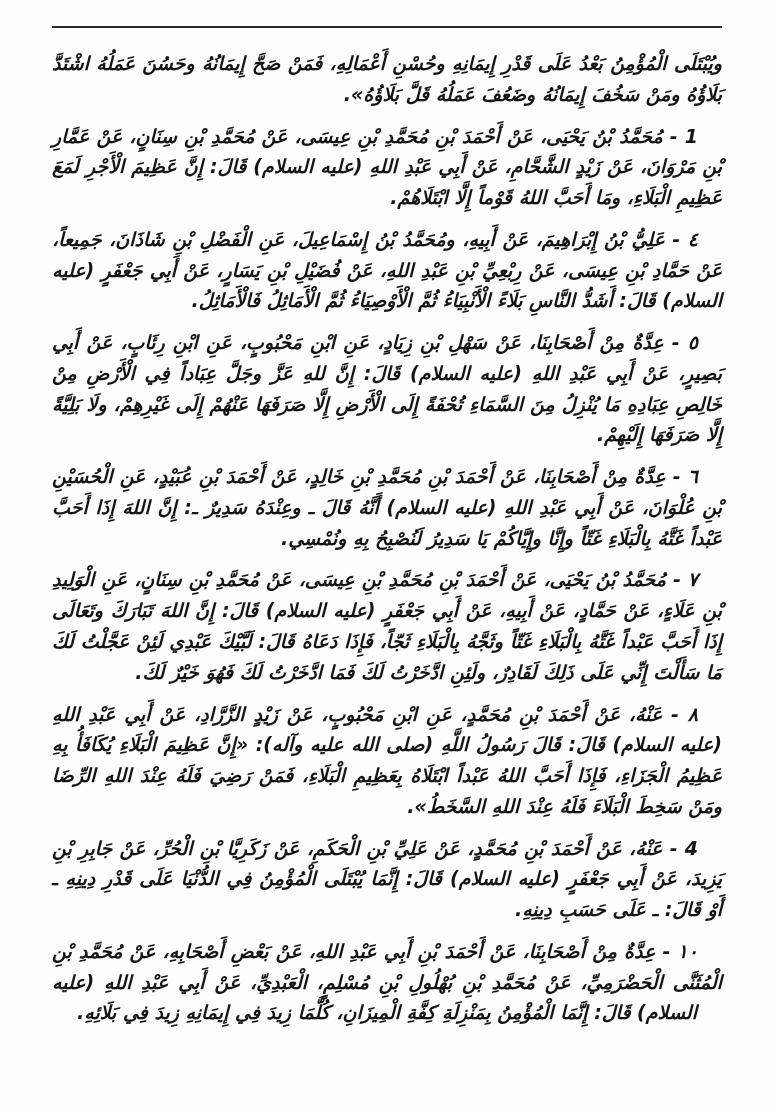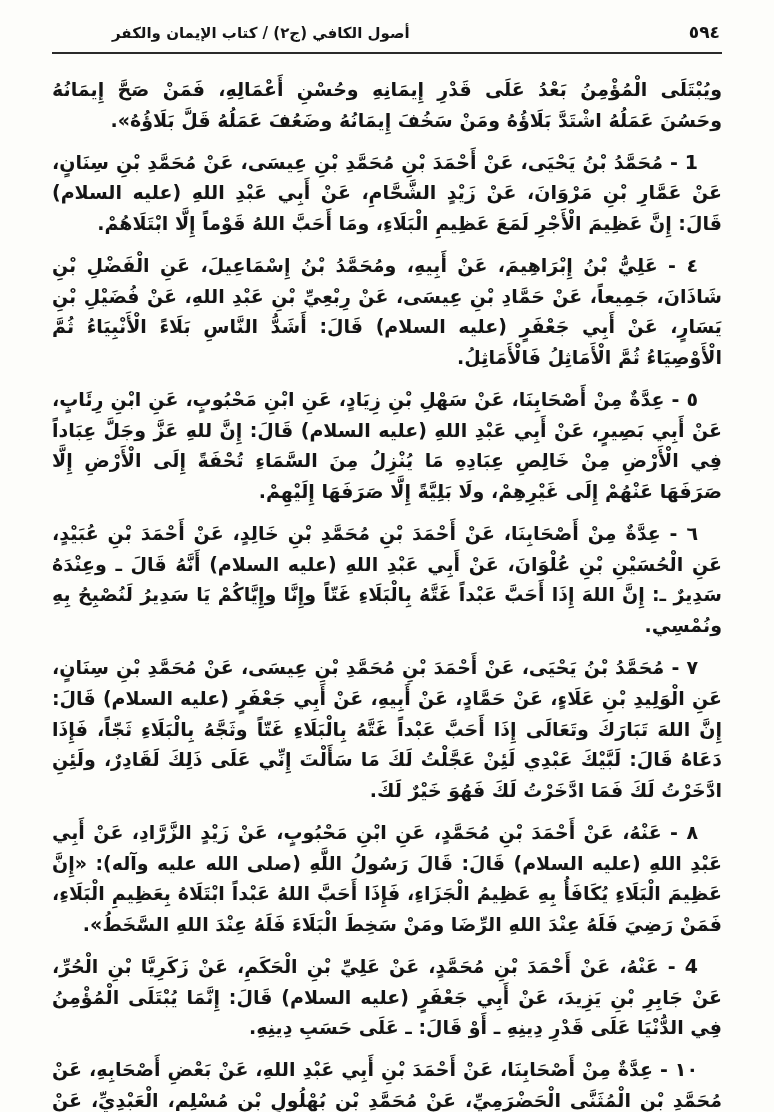--- a/index.html
+++ b/index.html
@@ -44,37 +44,34 @@
   }
   .body-text {
     font-size: 19px;
     font-weight: 700;
     line-height: 1.62;
     text-align: justify;
   }
   .para {
     margin: 0 0 11px 0;
     text-indent: 24px;
+    font-style: italic;
   }
   .para.no-indent {
     text-indent: 0;
   }
   .para.center-last {
     text-align-last: center;
   }
 </style>
 </head>
 <body>
 
 <div class="page">
 
-  <header class="page-header">
-    <span class="book-title">أصول الكافي (ج٢) / كتاب الإيمان والكفر</span>
-    <span class="page-num">٥٩٤</span>
-  </header>
 
   <hr class="header-rule">
 
   <main class="body-text">
     <p class="para no-indent">ويُبْتَلَى الْمُؤْمِنُ بَعْدُ عَلَى قَدْرِ إِيمَانِهِ وحُسْنِ أَعْمَالِهِ، فَمَنْ صَحَّ إِيمَانُهُ وحَسُنَ عَمَلُهُ اشْتَدَّ بَلَاؤُهُ ومَنْ سَخُفَ إِيمَانُهُ وضَعُفَ عَمَلُهُ قَلَّ بَلَاؤُهُ».</p>
     <p class="para">1 - مُحَمَّدُ بْنُ يَحْيَى، عَنْ أَحْمَدَ بْنِ مُحَمَّدِ بْنِ عِيسَى، عَنْ مُحَمَّدِ بْنِ سِنَانٍ، عَنْ عَمَّارِ بْنِ مَرْوَانَ، عَنْ زَيْدٍ الشَّحَّامِ، عَنْ أَبِي عَبْدِ اللهِ (عليه السلام) قَالَ: إِنَّ عَظِيمَ الْأَجْرِ لَمَعَ عَظِيمِ الْبَلَاءِ، ومَا أَحَبَّ اللهُ قَوْماً إِلَّا ابْتَلَاهُمْ.</p>
     <p class="para">٤ - عَلِيُّ بْنُ إِبْرَاهِيمَ، عَنْ أَبِيهِ، ومُحَمَّدُ بْنُ إِسْمَاعِيلَ، عَنِ الْفَضْلِ بْنِ شَاذَانَ، جَمِيعاً، عَنْ حَمَّادِ بْنِ عِيسَى، عَنْ رِبْعِيِّ بْنِ عَبْدِ اللهِ، عَنْ فُضَيْلِ بْنِ يَسَارٍ، عَنْ أَبِي جَعْفَرٍ (عليه السلام) قَالَ: أَشَدُّ النَّاسِ بَلَاءً الْأَنْبِيَاءُ ثُمَّ الْأَوْصِيَاءُ ثُمَّ الْأَمَاثِلُ فَالْأَمَاثِلُ.</p>
     <p class="para">٥ - عِدَّةٌ مِنْ أَصْحَابِنَا، عَنْ سَهْلِ بْنِ زِيَادٍ، عَنِ ابْنِ مَحْبُوبٍ، عَنِ ابْنِ رِئَابٍ، عَنْ أَبِي بَصِيرٍ، عَنْ أَبِي عَبْدِ اللهِ (عليه السلام) قَالَ: إِنَّ للهِ عَزَّ وجَلَّ عِبَاداً فِي الْأَرْضِ مِنْ خَالِصِ عِبَادِهِ مَا يُنْزِلُ مِنَ السَّمَاءِ تُحْفَةً إِلَى الْأَرْضِ إِلَّا صَرَفَهَا عَنْهُمْ إِلَى غَيْرِهِمْ، ولَا بَلِيَّةً إِلَّا صَرَفَهَا إِلَيْهِمْ.</p>
     <p class="para">٦ - عِدَّةٌ مِنْ أَصْحَابِنَا، عَنْ أَحْمَدَ بْنِ مُحَمَّدِ بْنِ خَالِدٍ، عَنْ أَحْمَدَ بْنِ عُبَيْدٍ، عَنِ الْحُسَيْنِ بْنِ عُلْوَانَ، عَنْ أَبِي عَبْدِ اللهِ (عليه السلام) أَنَّهُ قَالَ ـ وعِنْدَهُ سَدِيرٌ ـ: إِنَّ اللهَ إِذَا أَحَبَّ عَبْداً غَتَّهُ بِالْبَلَاءِ غَتّاً وإِنَّا وإِيَّاكُمْ يَا سَدِيرُ لَنُصْبِحُ بِهِ ونُمْسِي.</p>
     <p class="para">٧ - مُحَمَّدُ بْنُ يَحْيَى، عَنْ أَحْمَدَ بْنِ مُحَمَّدِ بْنِ عِيسَى، عَنْ مُحَمَّدِ بْنِ سِنَانٍ، عَنِ الْوَلِيدِ بْنِ عَلَاءٍ، عَنْ حَمَّادٍ، عَنْ أَبِيهِ، عَنْ أَبِي جَعْفَرٍ (عليه السلام) قَالَ: إِنَّ اللهَ تَبَارَكَ وتَعَالَى إِذَا أَحَبَّ عَبْداً غَتَّهُ بِالْبَلَاءِ غَتّاً وثَجَّهُ بِالْبَلَاءِ ثَجّاً، فَإِذَا دَعَاهُ قَالَ: لَبَّيْكَ عَبْدِي لَئِنْ عَجَّلْتُ لَكَ مَا سَأَلْتَ إِنِّي عَلَى ذَلِكَ لَقَادِرٌ، ولَئِنِ ادَّخَرْتُ لَكَ فَمَا ادَّخَرْتُ لَكَ فَهُوَ خَيْرٌ لَكَ.</p>

